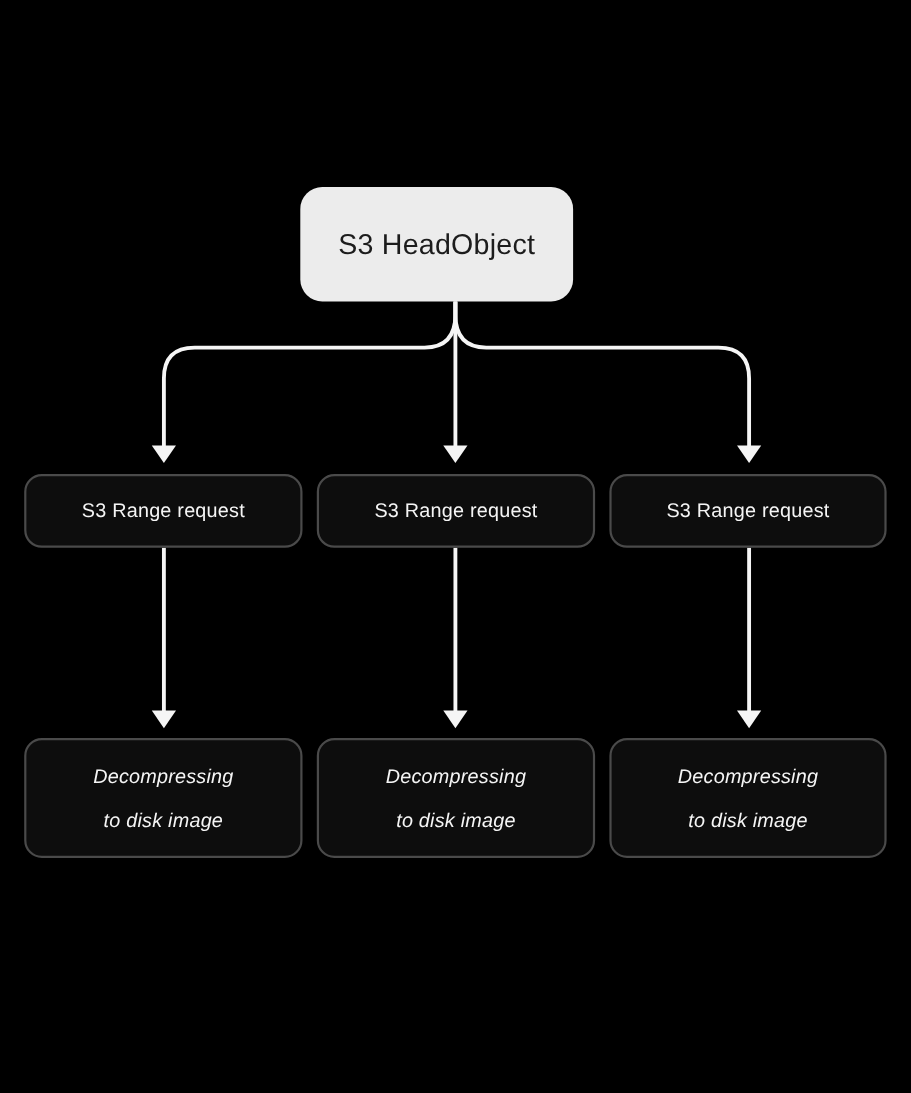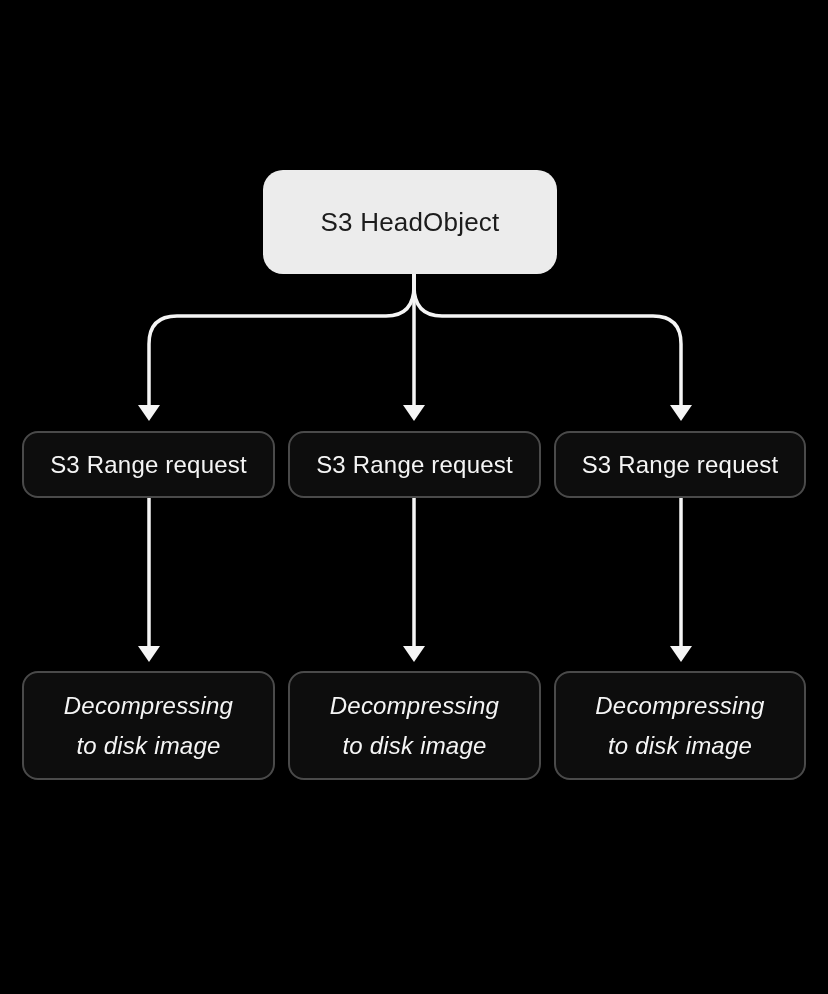--- a/index.html
+++ b/index.html
@@ -27,35 +27,35 @@
     position: absolute;
     display: flex;
     flex-direction: column;
     align-items: center;
     justify-content: center;
     text-align: center;
     box-sizing: border-box;
     letter-spacing: 0.2px;
   }
   .node-root {
-    left: 263px;
+    left: 273px;
     top: 170px;
-    width: 294px;
+    width: 248px;
     height: 104px;
     background: #ECECEC;
     color: #1C1C1C;
     border-radius: 20px;
     font-size: 26px;
   }
   .node-dark {
     background: #0D0D0D;
     border: 2px solid #4A4A4A;
     color: #F5F5F5;
     border-radius: 16px;
-    font-size: 24px;
+    font-size: 18px;
   }
   .row-middle {
     top: 431px;
     height: 67px;
   }
   .row-bottom {
     top: 671px;
     height: 109px;
     line-height: 40px;
     font-style: italic;

